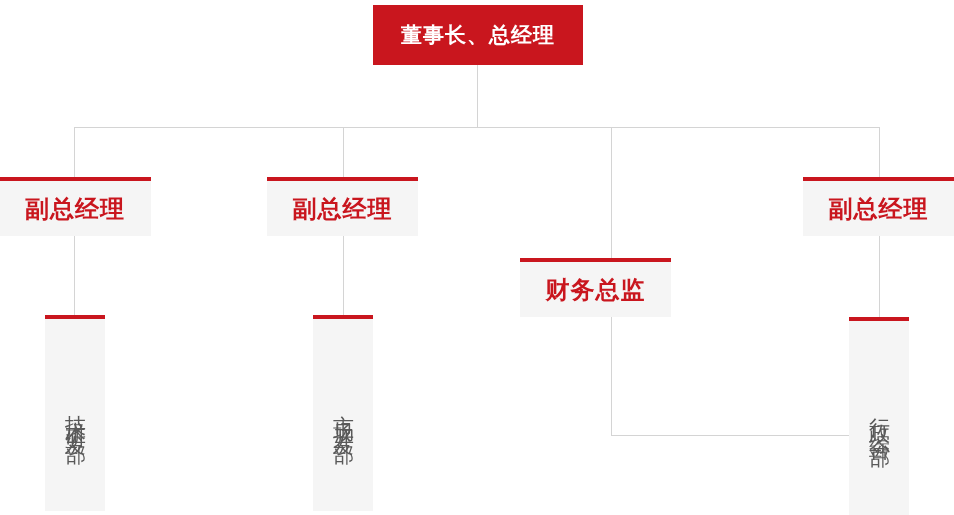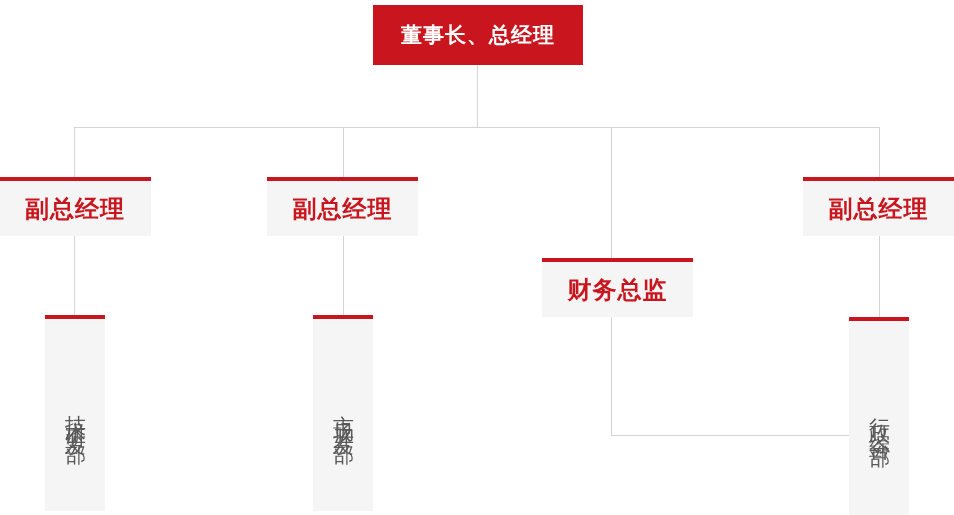--- a/index.html
+++ b/index.html
@@ -51,21 +51,21 @@
     border-top:4px solid var(--red);
     color:var(--red);
     font-size:24px;
     font-weight:bold;
     letter-spacing:1px;
     height:59px;
     width:151px;
   }
   #n-vp-left  { left:-1px;  top:177px; width:152px; }
   #n-vp-mid   { left:267px; top:177px; }
-  #n-cfo      { left:542px; top:258px; }
+  #n-cfo      { left:520px; top:258px; }
   #n-vp-right { left:803px; top:177px; }
   .node.dept{
     border-top:4px solid var(--red);
     width:60px;
     color:var(--dept-text);
   }
   #n-dept-tech   { left:45px;  top:315px; height:196px; }
   #n-dept-market { left:313px; top:315px; height:196px; }
   #n-dept-admin  { left:849px; top:317px; height:198px; }
   .vtext{

